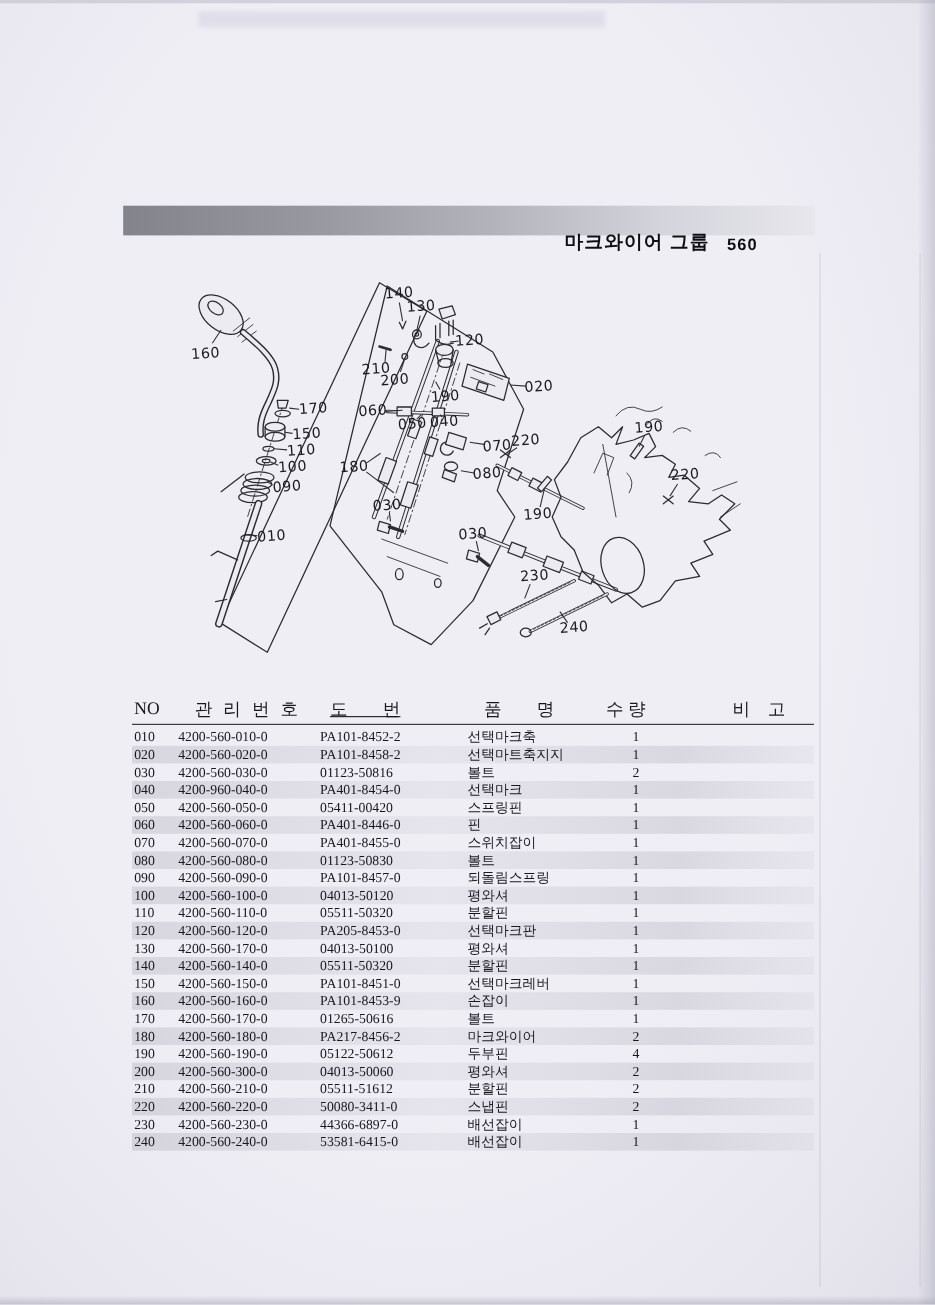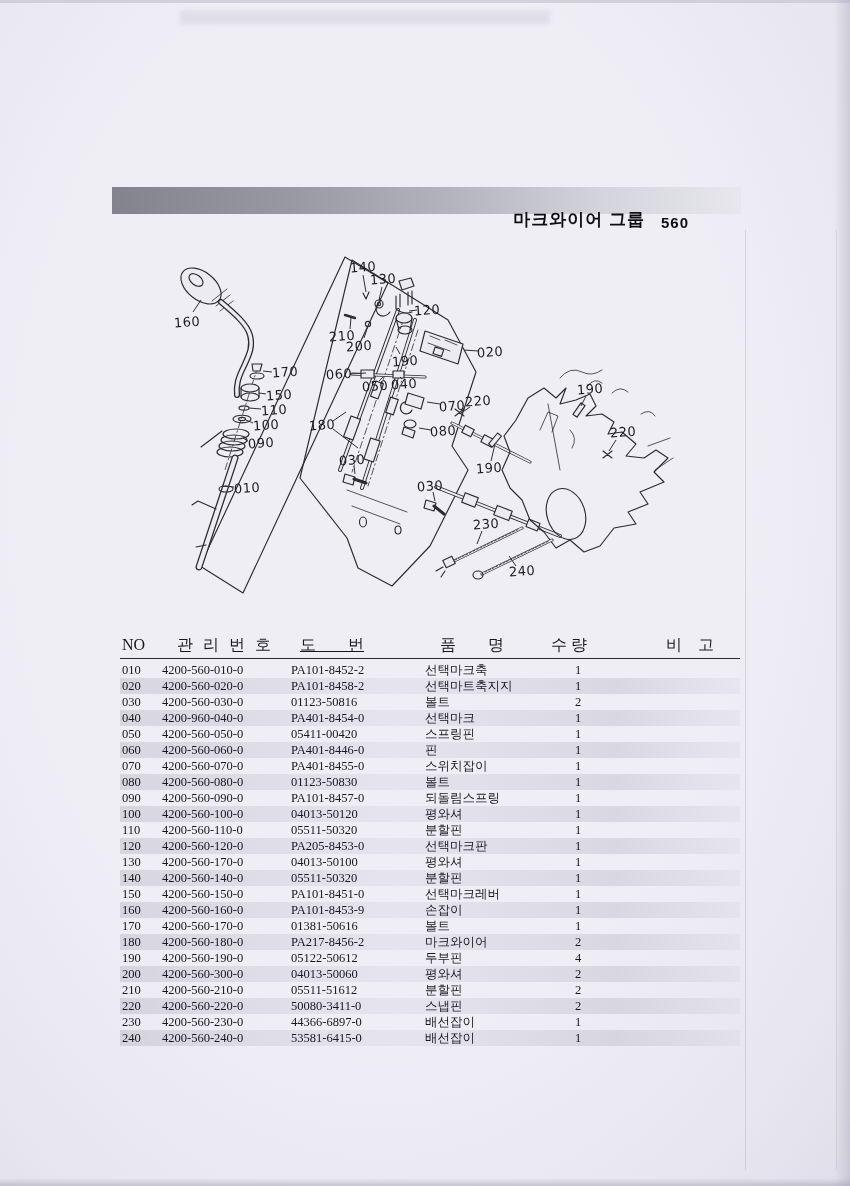--- a/index.html
+++ b/index.html
@@ -406,21 +406,21 @@
           <div class="cell c-no">160</div>
           <div class="cell c-mgmt">4200-560-160-0</div>
           <div class="cell c-dwg">PA101-8453-9</div>
           <div class="cell c-name">손잡이</div>
           <div class="cell c-qty">1</div>
           <div class="cell c-note"></div>
         </div>
         <div class="trow">
           <div class="cell c-no">170</div>
           <div class="cell c-mgmt">4200-560-170-0</div>
-          <div class="cell c-dwg">01381-50616</div>
+          <div class="cell c-dwg">01265-50616</div>
           <div class="cell c-name">볼트</div>
           <div class="cell c-qty">1</div>
           <div class="cell c-note"></div>
         </div>
         <div class="trow striped">
           <div class="cell c-no">180</div>
           <div class="cell c-mgmt">4200-560-180-0</div>
           <div class="cell c-dwg">PA217-8456-2</div>
           <div class="cell c-name">마크와이어</div>
           <div class="cell c-qty">2</div>

